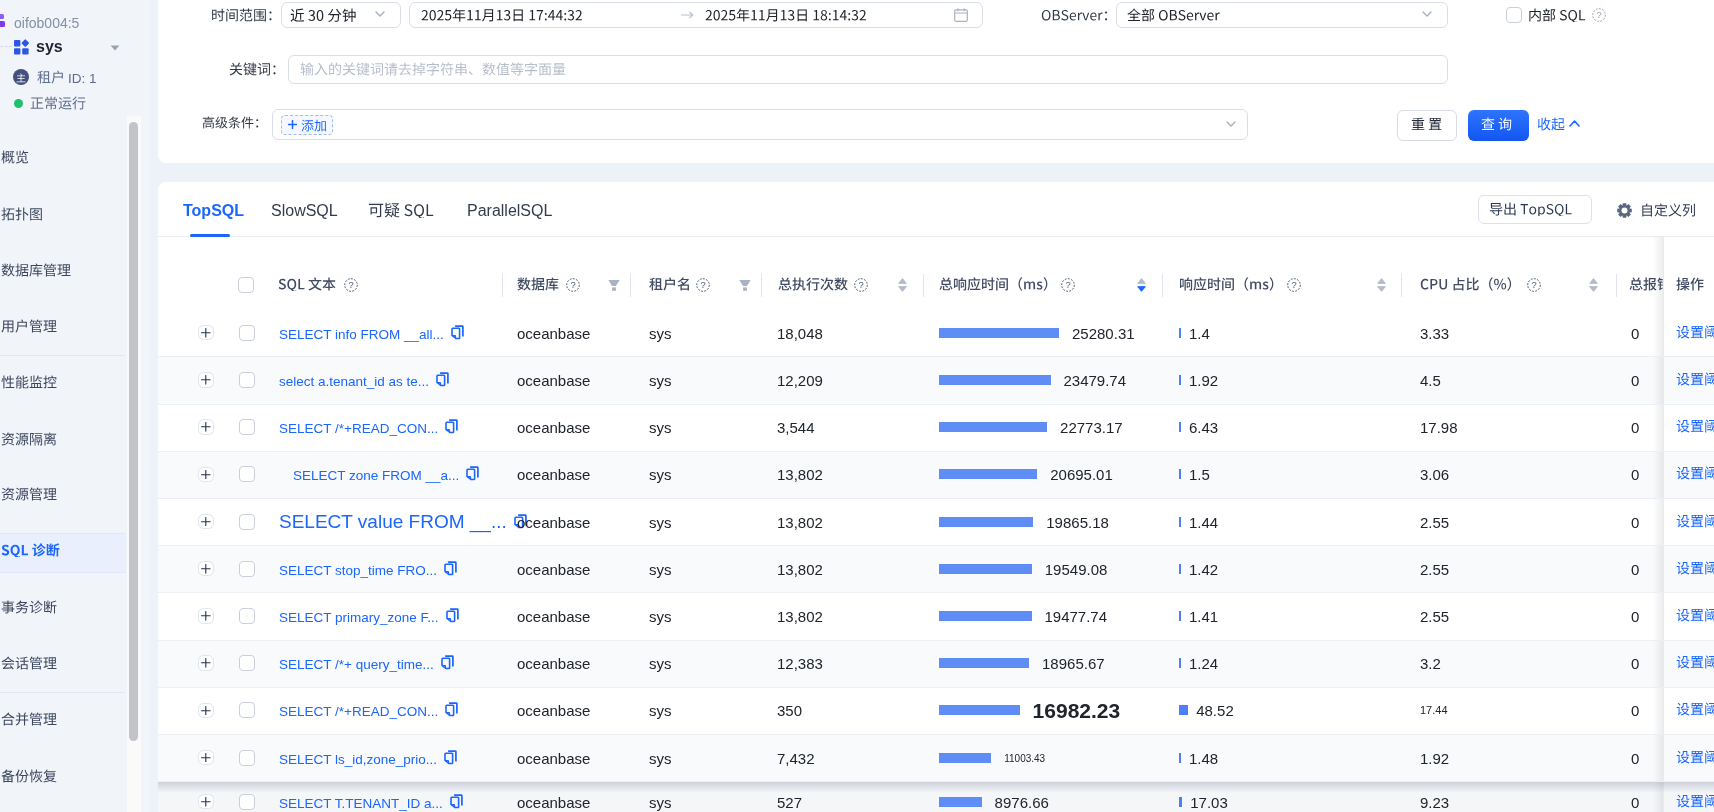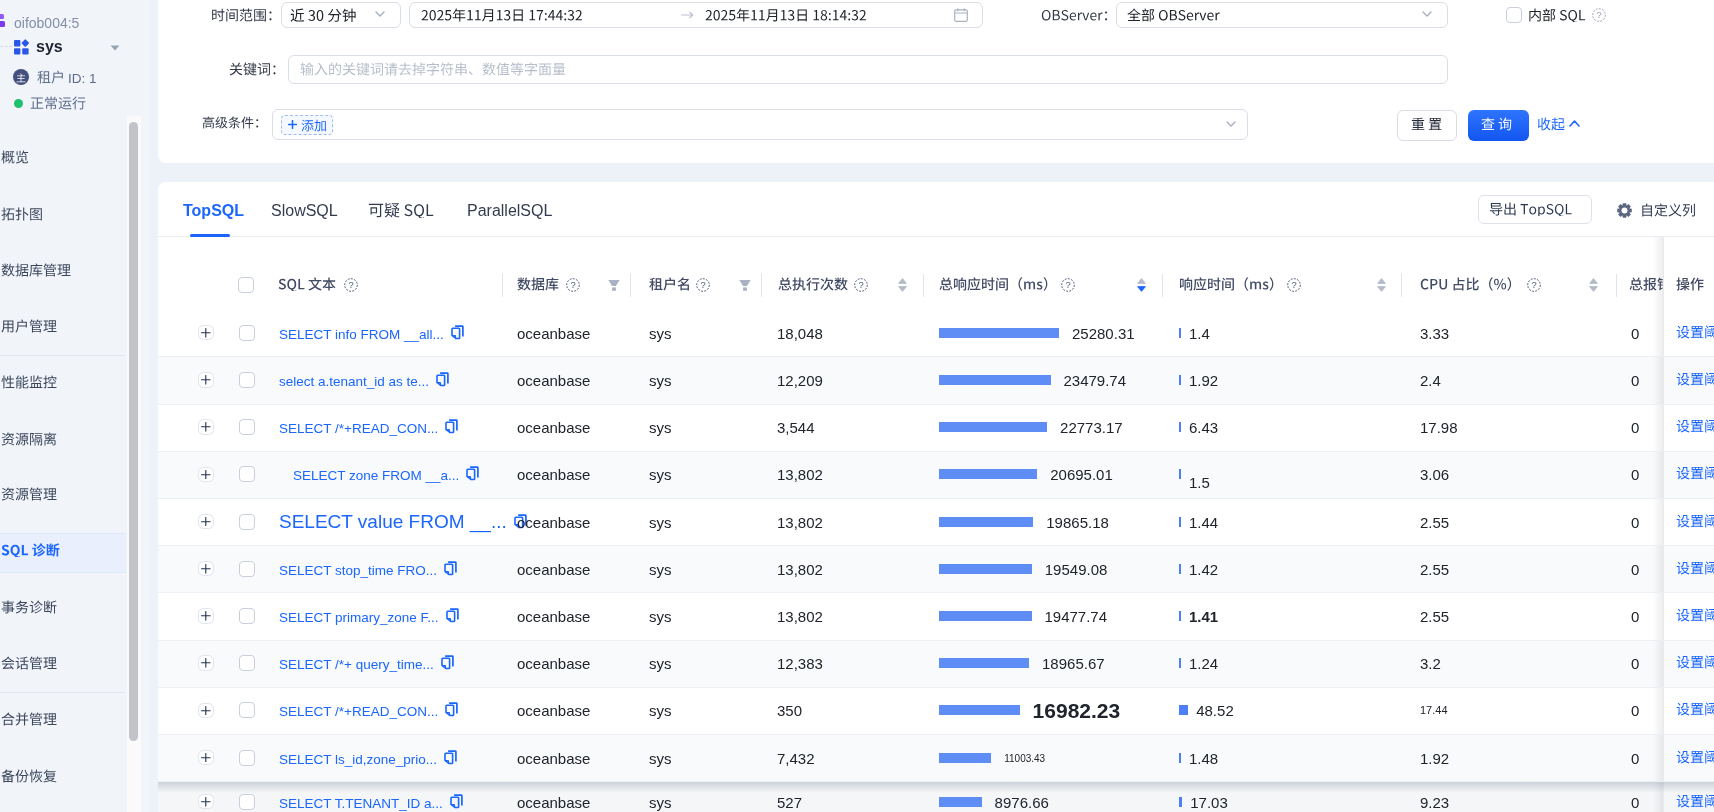--- a/index.html
+++ b/index.html
@@ -707,21 +707,21 @@
       <path d="M1.75 3.2 h6.1 a0.75 0.75 0 0 1 0.75 0.75 v8.8 a0.75 0.75 0 0 1 -0.75 0.75 H5 L1 10.4 V3.95 a0.75 0.75 0 0 1 0.75 -0.75 Z" fill="none" stroke="#1a66ff" stroke-width="1.6"></path>
       <path d="M1.3 10.7 h2.7 a0.5 0.5 0 0 1 0.5 0.5 v2.4" fill="none" stroke="#1a66ff" stroke-width="1.2"></path>
     </svg></div>
 <div style="position:absolute;left:517px;top:372.0px;font-size:15px;color:#20242c;font-weight:400;line-height:17px;white-space:pre;">oceanbase</div>
 <div style="position:absolute;left:649px;top:372.0px;font-size:15px;color:#20242c;font-weight:400;line-height:17px;white-space:pre;">sys</div>
 <div style="position:absolute;left:777px;top:372.0px;font-size:15px;color:#20242c;font-weight:400;line-height:17px;white-space:pre;">12,209</div>
 <div style="position:absolute;left:939px;top:375.0px;width:111.5px;height:10px;background:#5e8df5"></div>
 <div style="position:absolute;left:1063.4530953141002px;top:372.0px;font-size:15px;color:#20242c;font-weight:400;line-height:17px;white-space:pre;">23479.74</div>
 <div style="position:absolute;left:1179px;top:375.0px;width:2.0px;height:10px;background:#4d80f8"></div>
 <div style="position:absolute;left:1189px;top:372.0px;font-size:15px;color:#20242c;font-weight:400;line-height:17px;white-space:pre;">1.92</div>
-<div style="position:absolute;left:1420px;top:372.0px;font-size:15px;color:#20242c;font-weight:400;line-height:17px;white-space:pre;">2.4</div>
+<div style="position:absolute;left:1420px;top:372.0px;font-size:15px;color:#20242c;font-weight:400;line-height:17px;white-space:pre;">4.5</div>
 <div style="position:absolute;left:1631px;top:372.0px;font-size:15px;color:#20242c;font-weight:400;line-height:17px;white-space:pre;">0</div>
 <div style="position:absolute;left:158px;top:450.8px;width:1556px;height:1px;background:#eceff3;z-index:2"></div>
 <div style="position:absolute;left:198.4px;top:419.4px;width:15.4px;height:15.4px;background:#fff;border:1px solid #e0e4ee;border-radius:5.5px;box-sizing:border-box"></div>
 <svg style="position:absolute;left:201.4px;top:422.40000000000003px" width="9.6" height="9.6" viewBox="0 0 9.6 9.6">
     <path d="M4.8 0.5 V9.1 M0.5 4.8 H9.1" stroke="#223050" stroke-width="1.1" stroke-linecap="round"></path>
   </svg>
 <div style="position:absolute;left:239px;top:419.2px;width:16px;height:16px;background:#fff;border:1px solid #c9cfdb;border-radius:4px;box-sizing:border-box"></div>
 <div style="position:absolute;left:279px;top:419.2px;font-size:13.5px;color:#1a66ff;line-height:16px;white-space:pre">SELECT /*+READ_CON...<span style="display:inline-block;width:7px"></span><svg width="13.5" height="15" viewBox="0 0 13.5 15" style="vertical-align:-1.5px">
       <path d="M4.1 1.1 h7.2 a0.6 0.6 0 0 1 0.6 0.6 V11.4" fill="none" stroke="#1a66ff" stroke-width="1.7"></path>
       <path d="M1.75 3.2 h6.1 a0.75 0.75 0 0 1 0.75 0.75 v8.8 a0.75 0.75 0 0 1 -0.75 0.75 H5 L1 10.4 V3.95 a0.75 0.75 0 0 1 0.75 -0.75 Z" fill="none" stroke="#1a66ff" stroke-width="1.6"></path>
@@ -747,21 +747,21 @@
       <path d="M4.1 1.1 h7.2 a0.6 0.6 0 0 1 0.6 0.6 V11.4" fill="none" stroke="#1a66ff" stroke-width="1.7"></path>
       <path d="M1.75 3.2 h6.1 a0.75 0.75 0 0 1 0.75 0.75 v8.8 a0.75 0.75 0 0 1 -0.75 0.75 H5 L1 10.4 V3.95 a0.75 0.75 0 0 1 0.75 -0.75 Z" fill="none" stroke="#1a66ff" stroke-width="1.6"></path>
       <path d="M1.3 10.7 h2.7 a0.5 0.5 0 0 1 0.5 0.5 v2.4" fill="none" stroke="#1a66ff" stroke-width="1.2"></path>
     </svg></div>
 <div style="position:absolute;left:517px;top:466.40000000000003px;font-size:15px;color:#20242c;font-weight:400;line-height:17px;white-space:pre;">oceanbase</div>
 <div style="position:absolute;left:649px;top:466.40000000000003px;font-size:15px;color:#20242c;font-weight:400;line-height:17px;white-space:pre;">sys</div>
 <div style="position:absolute;left:777px;top:466.40000000000003px;font-size:15px;color:#20242c;font-weight:400;line-height:17px;white-space:pre;">13,802</div>
 <div style="position:absolute;left:939px;top:469.4px;width:98.2px;height:10px;background:#5e8df5"></div>
 <div style="position:absolute;left:1050.2346023446705px;top:466.40000000000003px;font-size:15px;color:#20242c;font-weight:400;line-height:17px;white-space:pre;">20695.01</div>
 <div style="position:absolute;left:1179px;top:469.4px;width:2.0px;height:10px;background:#4d80f8"></div>
-<div style="position:absolute;left:1189px;top:466.40000000000003px;font-size:15px;color:#20242c;font-weight:400;line-height:17px;white-space:pre;margin-top:8px;">1.5</div>
+<div style="position:absolute;left:1189px;top:466.40000000000003px;font-size:15px;color:#20242c;font-weight:400;line-height:17px;white-space:pre;">1.5</div>
 <div style="position:absolute;left:1420px;top:466.40000000000003px;font-size:15px;color:#20242c;font-weight:400;line-height:17px;white-space:pre;">3.06</div>
 <div style="position:absolute;left:1631px;top:466.40000000000003px;font-size:15px;color:#20242c;font-weight:400;line-height:17px;white-space:pre;">0</div>
 <div style="position:absolute;left:158px;top:545.2px;width:1556px;height:1px;background:#eceff3;z-index:2"></div>
 <div style="position:absolute;left:198.4px;top:513.8px;width:15.4px;height:15.4px;background:#fff;border:1px solid #e0e4ee;border-radius:5.5px;box-sizing:border-box"></div>
 <svg style="position:absolute;left:201.4px;top:516.8000000000001px" width="9.6" height="9.6" viewBox="0 0 9.6 9.6">
     <path d="M4.8 0.5 V9.1 M0.5 4.8 H9.1" stroke="#223050" stroke-width="1.1" stroke-linecap="round"></path>
   </svg>
 <div style="position:absolute;left:239px;top:513.6px;width:16px;height:16px;background:#fff;border:1px solid #c9cfdb;border-radius:4px;box-sizing:border-box"></div>
 <div style="position:absolute;left:279px;top:513.6px;font-size:19px;color:#1a66ff;line-height:16px;white-space:pre">SELECT value FROM __...<span style="display:inline-block;width:7px"></span><svg width="13.5" height="15" viewBox="0 0 13.5 15" style="vertical-align:-1.5px">
       <path d="M4.1 1.1 h7.2 a0.6 0.6 0 0 1 0.6 0.6 V11.4" fill="none" stroke="#1a66ff" stroke-width="1.7"></path>
@@ -808,21 +808,21 @@
       <path d="M4.1 1.1 h7.2 a0.6 0.6 0 0 1 0.6 0.6 V11.4" fill="none" stroke="#1a66ff" stroke-width="1.7"></path>
       <path d="M1.75 3.2 h6.1 a0.75 0.75 0 0 1 0.75 0.75 v8.8 a0.75 0.75 0 0 1 -0.75 0.75 H5 L1 10.4 V3.95 a0.75 0.75 0 0 1 0.75 -0.75 Z" fill="none" stroke="#1a66ff" stroke-width="1.6"></path>
       <path d="M1.3 10.7 h2.7 a0.5 0.5 0 0 1 0.5 0.5 v2.4" fill="none" stroke="#1a66ff" stroke-width="1.2"></path>
     </svg></div>
 <div style="position:absolute;left:517px;top:608.0000000000001px;font-size:15px;color:#20242c;font-weight:400;line-height:17px;white-space:pre;">oceanbase</div>
 <div style="position:absolute;left:649px;top:608.0000000000001px;font-size:15px;color:#20242c;font-weight:400;line-height:17px;white-space:pre;">sys</div>
 <div style="position:absolute;left:777px;top:608.0000000000001px;font-size:15px;color:#20242c;font-weight:400;line-height:17px;white-space:pre;">13,802</div>
 <div style="position:absolute;left:939px;top:611.0px;width:92.5px;height:10px;background:#5e8df5"></div>
 <div style="position:absolute;left:1044.456492819906px;top:608.0000000000001px;font-size:15px;color:#20242c;font-weight:400;line-height:17px;white-space:pre;">19477.74</div>
 <div style="position:absolute;left:1179px;top:611.0px;width:2.0px;height:10px;background:#4d80f8"></div>
-<div style="position:absolute;left:1189px;top:608.0000000000001px;font-size:15px;color:#20242c;font-weight:700;line-height:17px;white-space:pre;">1.41</div>
+<div style="position:absolute;left:1189px;top:608.0000000000001px;font-size:15px;color:#20242c;font-weight:400;line-height:17px;white-space:pre;">1.41</div>
 <div style="position:absolute;left:1420px;top:608.0000000000001px;font-size:15px;color:#20242c;font-weight:400;line-height:17px;white-space:pre;">2.55</div>
 <div style="position:absolute;left:1631px;top:608.0000000000001px;font-size:15px;color:#20242c;font-weight:400;line-height:17px;white-space:pre;">0</div>
 <div style="position:absolute;left:158px;top:639.6px;width:1556px;height:47.2px;background:#f9fafb"></div>
 <div style="position:absolute;left:158px;top:686.8px;width:1556px;height:1px;background:#eceff3;z-index:2"></div>
 <div style="position:absolute;left:198.4px;top:655.4px;width:15.4px;height:15.4px;background:#fff;border:1px solid #e0e4ee;border-radius:5.5px;box-sizing:border-box"></div>
 <svg style="position:absolute;left:201.4px;top:658.4000000000001px" width="9.6" height="9.6" viewBox="0 0 9.6 9.6">
     <path d="M4.8 0.5 V9.1 M0.5 4.8 H9.1" stroke="#223050" stroke-width="1.1" stroke-linecap="round"></path>
   </svg>
 <div style="position:absolute;left:239px;top:655.2px;width:16px;height:16px;background:#fff;border:1px solid #c9cfdb;border-radius:4px;box-sizing:border-box"></div>
 <div style="position:absolute;left:279px;top:655.2px;font-size:13.5px;color:#1a66ff;line-height:16px;white-space:pre">SELECT /*+ query_time...<span style="display:inline-block;width:7px"></span><svg width="13.5" height="15" viewBox="0 0 13.5 15" style="vertical-align:-1.5px">

